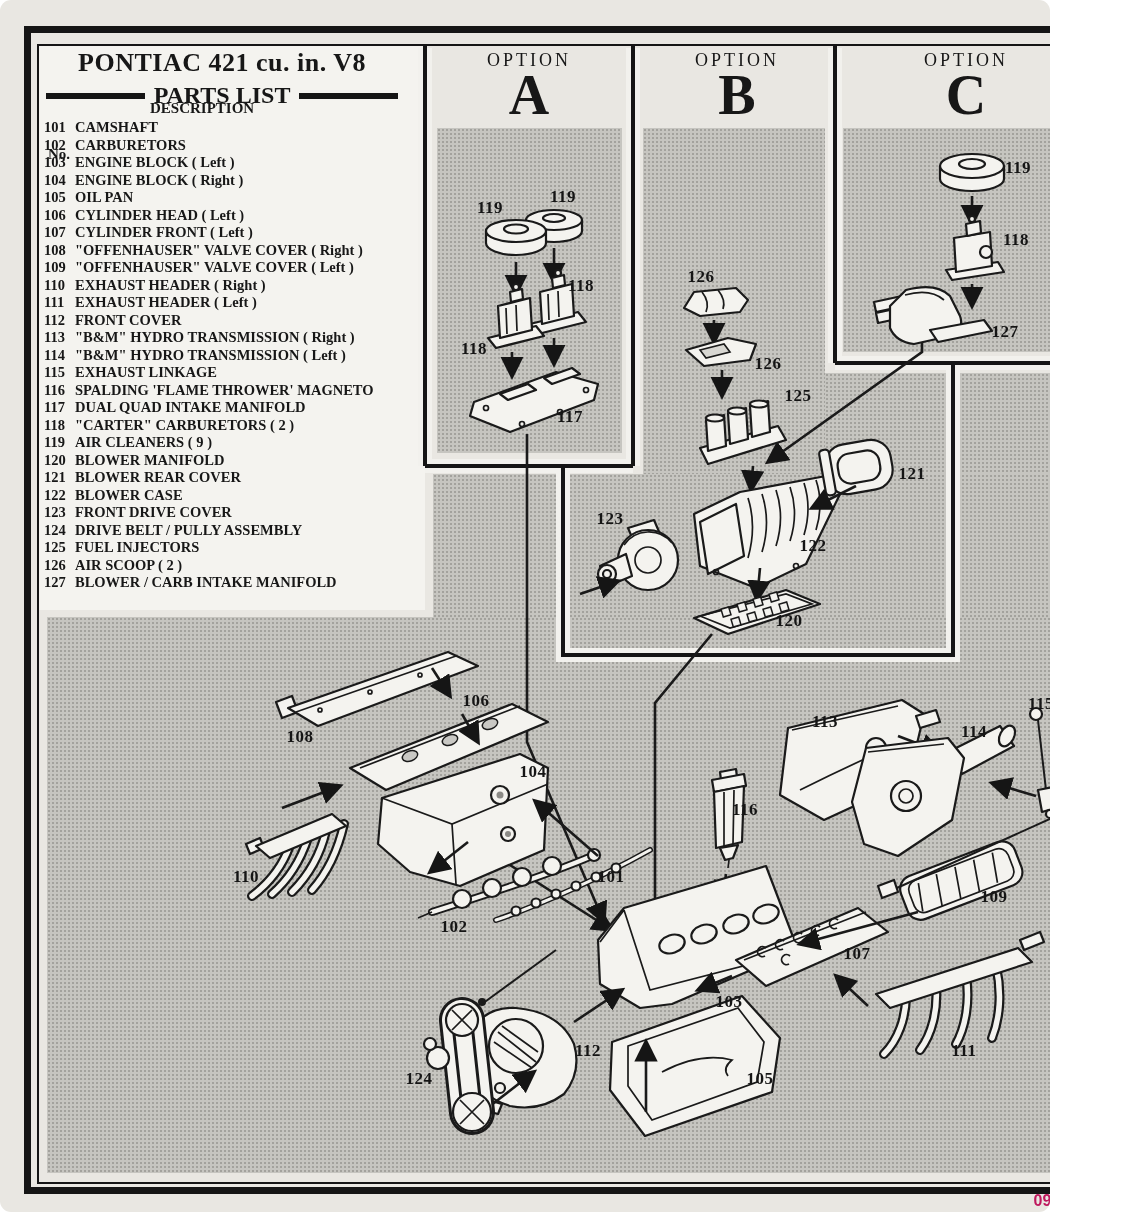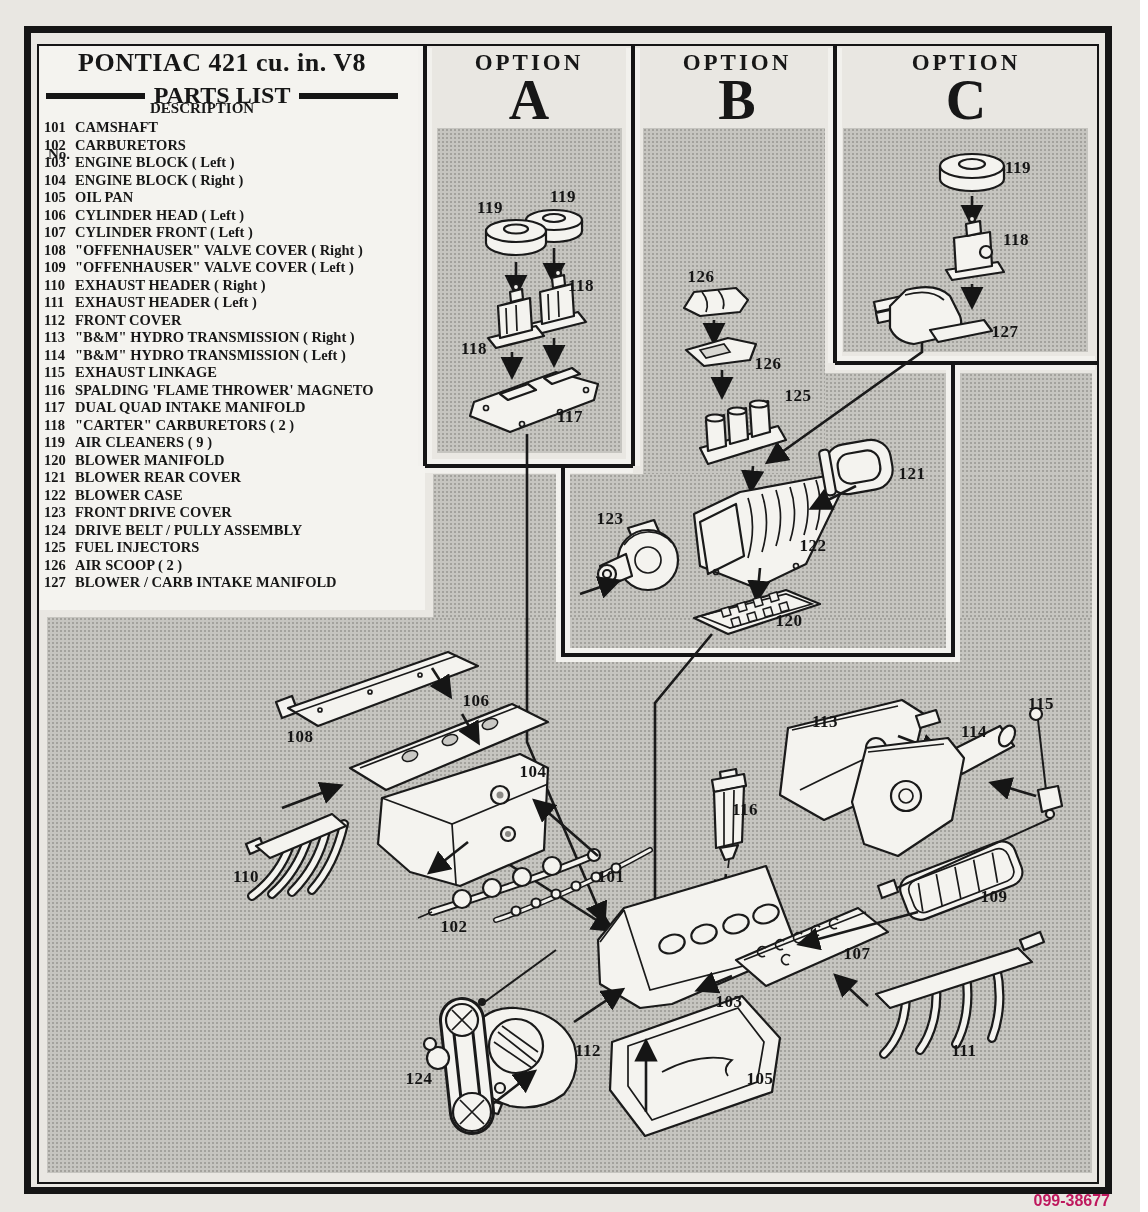--- a/index.html
+++ b/index.html
@@ -1,36 +1,36 @@
 <!DOCTYPE html>
 <html><head>
 <meta charset="utf-8">
 <style>
   html,body{margin:0;padding:0;}
-  .page{position:relative;width:1140px;height:1212px;background:#e9e7e2;overflow:hidden;
-        font-family:"Liberation Serif",serif;color:#171717;}
+  .page{position:relative;width:1050px;height:1212px;background:#e9e7e2;overflow:hidden;
+        font-family:"Liberation Serif",serif;color:#171717;border-radius:11px;}
   .outer-frame{position:absolute;left:24px;top:26px;width:1088px;height:1168px;
         border:7px solid #151515;box-sizing:border-box;}
   .inner-frame{position:absolute;left:37px;top:44px;width:1062px;height:1140px;
         border:2px solid #151515;box-sizing:border-box;}
   .halftone{position:absolute;background-color:#c6c5c0;
         background-image:radial-gradient(circle,#a3a29d 1px,rgba(0,0,0,0) 1.1px);
         background-size:4px 4px;}
   .white-panel{position:absolute;left:39px;top:46px;width:386px;height:564px;background:#f4f3ef;}
   .title{position:absolute;left:44px;top:48px;width:356px;text-align:center;
         font-weight:bold;font-size:26px;letter-spacing:0.5px;}
   .subtitle{position:absolute;left:46px;top:82px;width:352px;display:flex;align-items:center;gap:9px;
         font-weight:bold;font-size:24px;}
   .subtitle::before,.subtitle::after{content:"";height:6px;background:#151515;flex:1;}
   .colhdr{position:absolute;font-weight:bold;font-size:15px;}
   .plist{position:absolute;left:44px;top:119px;width:376px;}
   .prow{display:flex;height:17.5px;line-height:17.5px;font-weight:bold;font-size:14.5px;white-space:nowrap;}
   .pno{width:31px;flex:0 0 31px;}
   .opt-head{position:absolute;top:50px;width:208px;text-align:center;}
-  .optword{display:block;font-weight:bold;font-size:23px;letter-spacing:3px;}
+  .optword{display:block;font-weight:normal;font-size:18px;letter-spacing:3px;}
   .optletter{display:block;font-weight:bold;font-size:56px;line-height:52px;margin-top:-2px;}
   svg.art{position:absolute;left:0;top:0;}
   .plabel{position:absolute;transform:translate(-50%,-50%);font-weight:bold;font-size:17px;
         letter-spacing:0.5px;color:#151515;white-space:nowrap;}
   .sheetno{position:absolute;left:1000px;top:1192px;width:110px;text-align:right;
         font-family:"Liberation Sans",sans-serif;font-weight:bold;font-size:16px;color:#be185d;}
   
   .pp{fill:#f4f3ef;stroke:#1a1a1a;stroke-width:2.2;stroke-linejoin:round;}
   .ln{fill:none;stroke:#1a1a1a;stroke-width:1.7;}
   .arr{stroke:#1a1a1a;stroke-width:2.6;fill:none;marker-end:url(#ah);}

